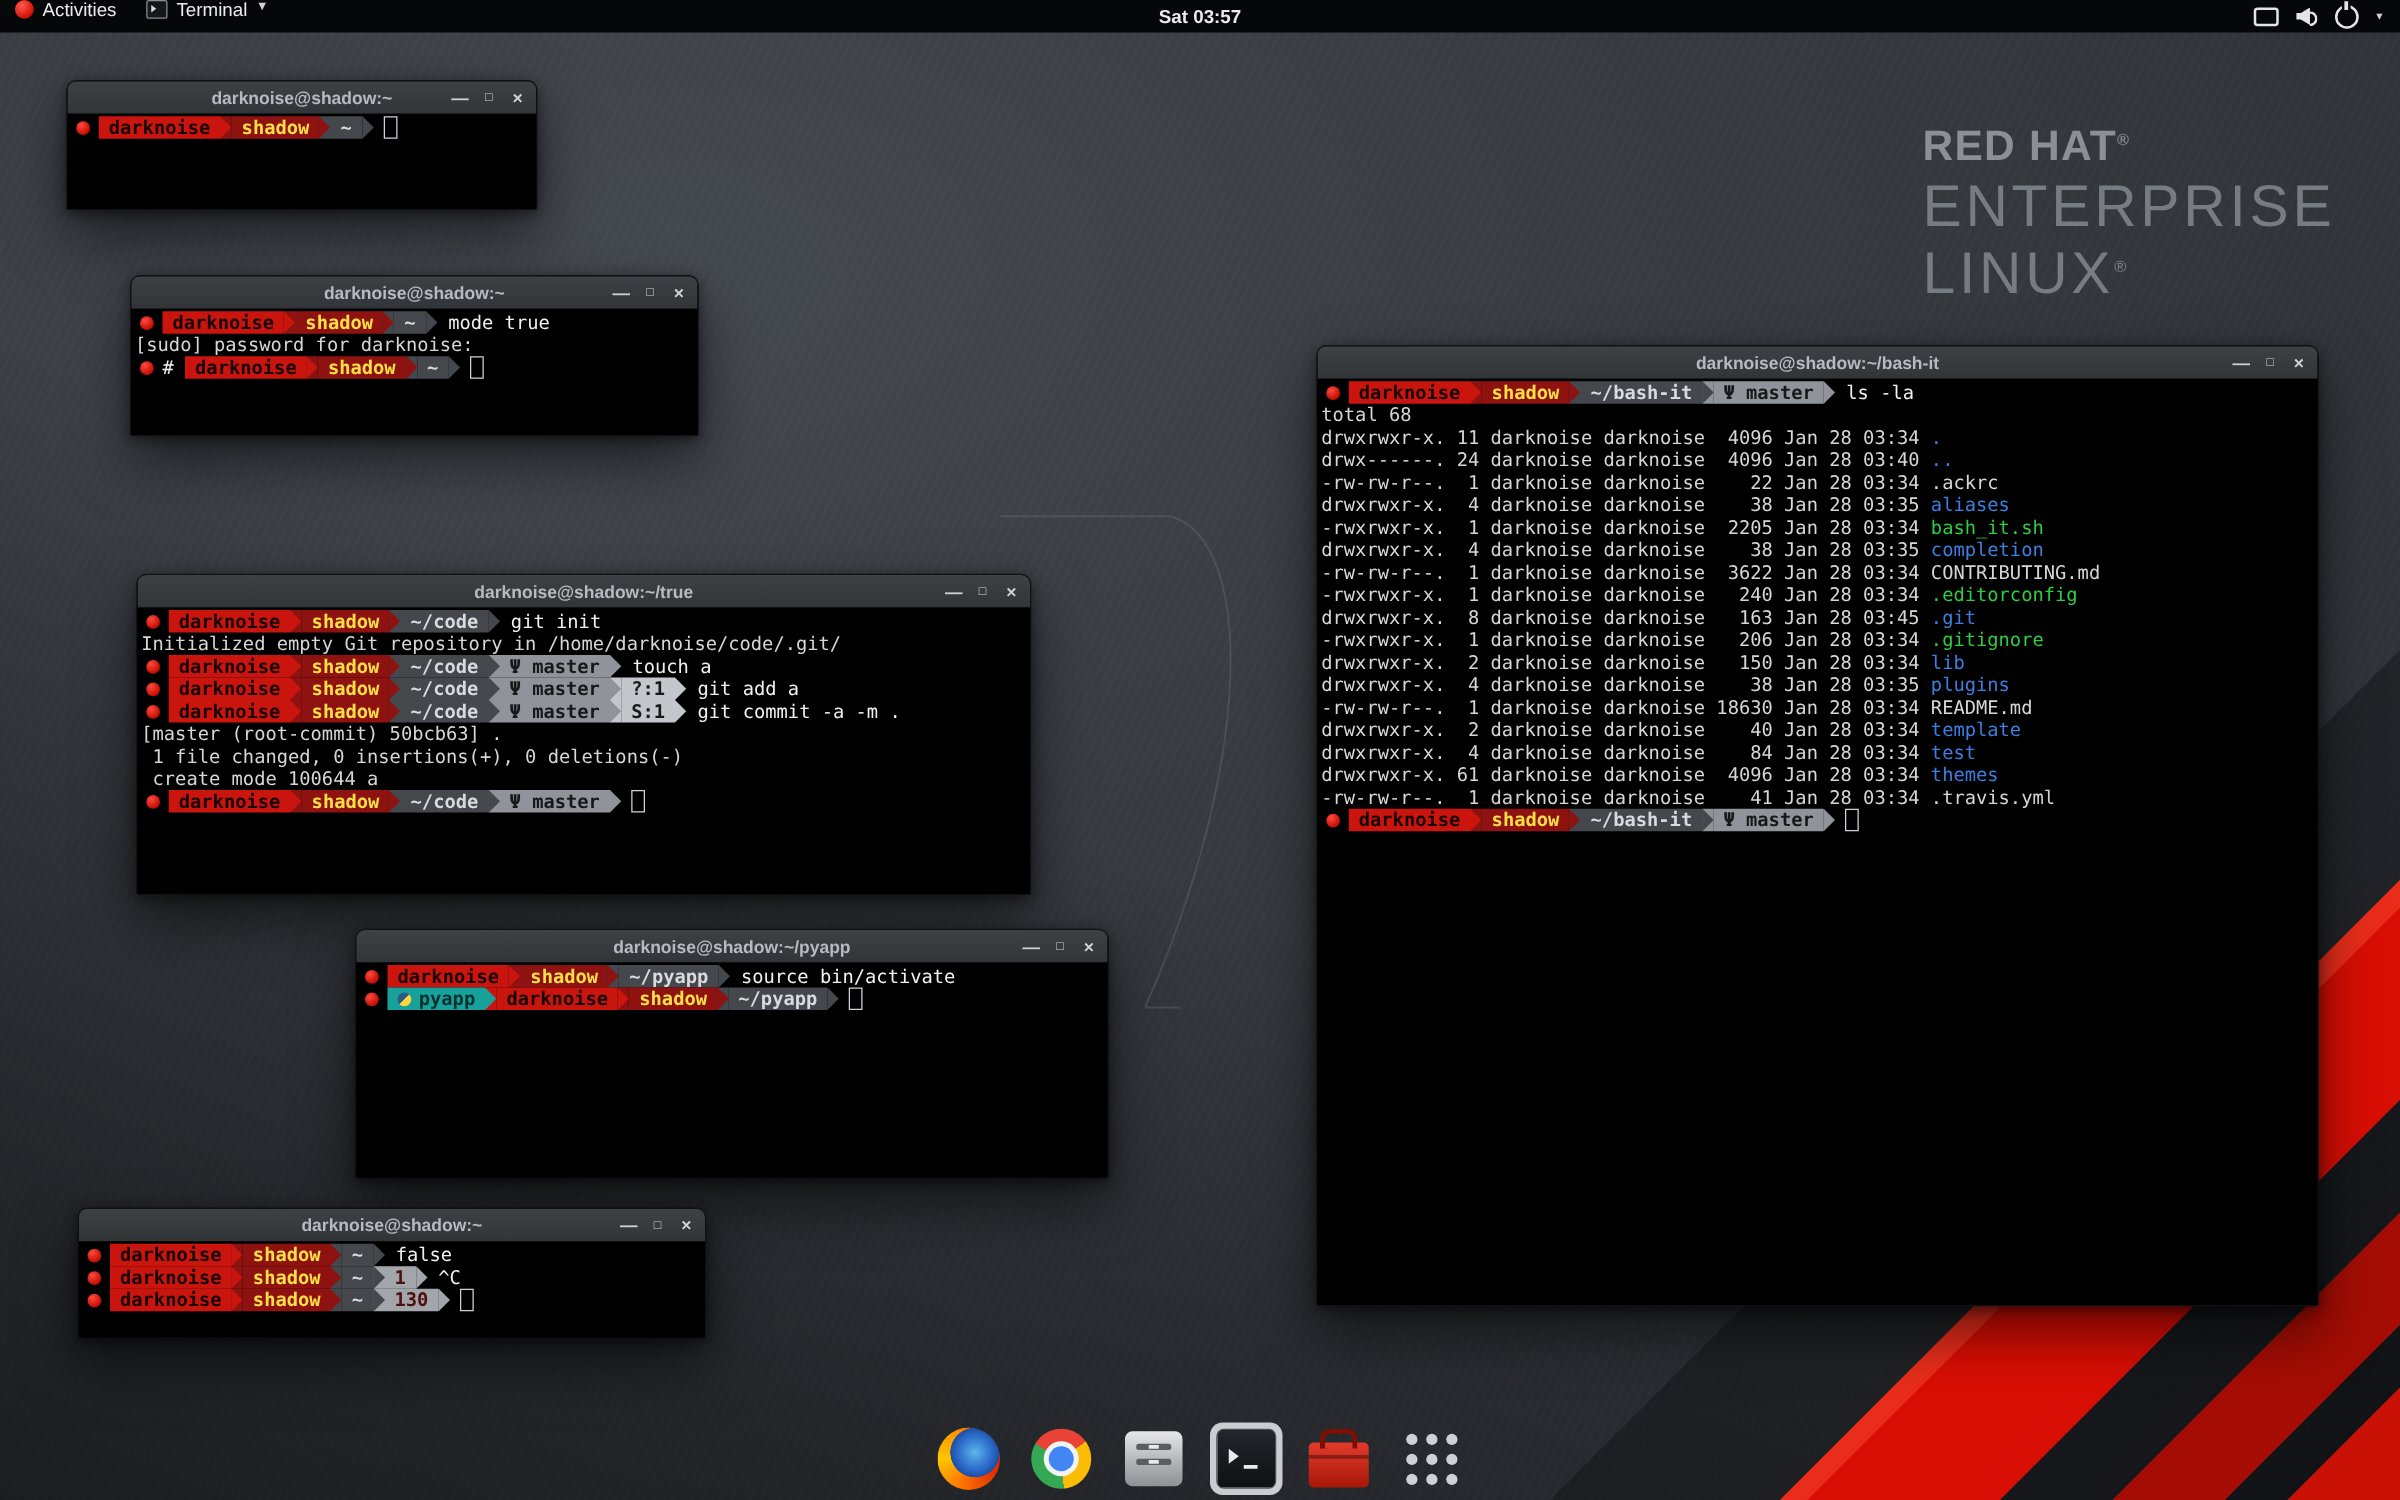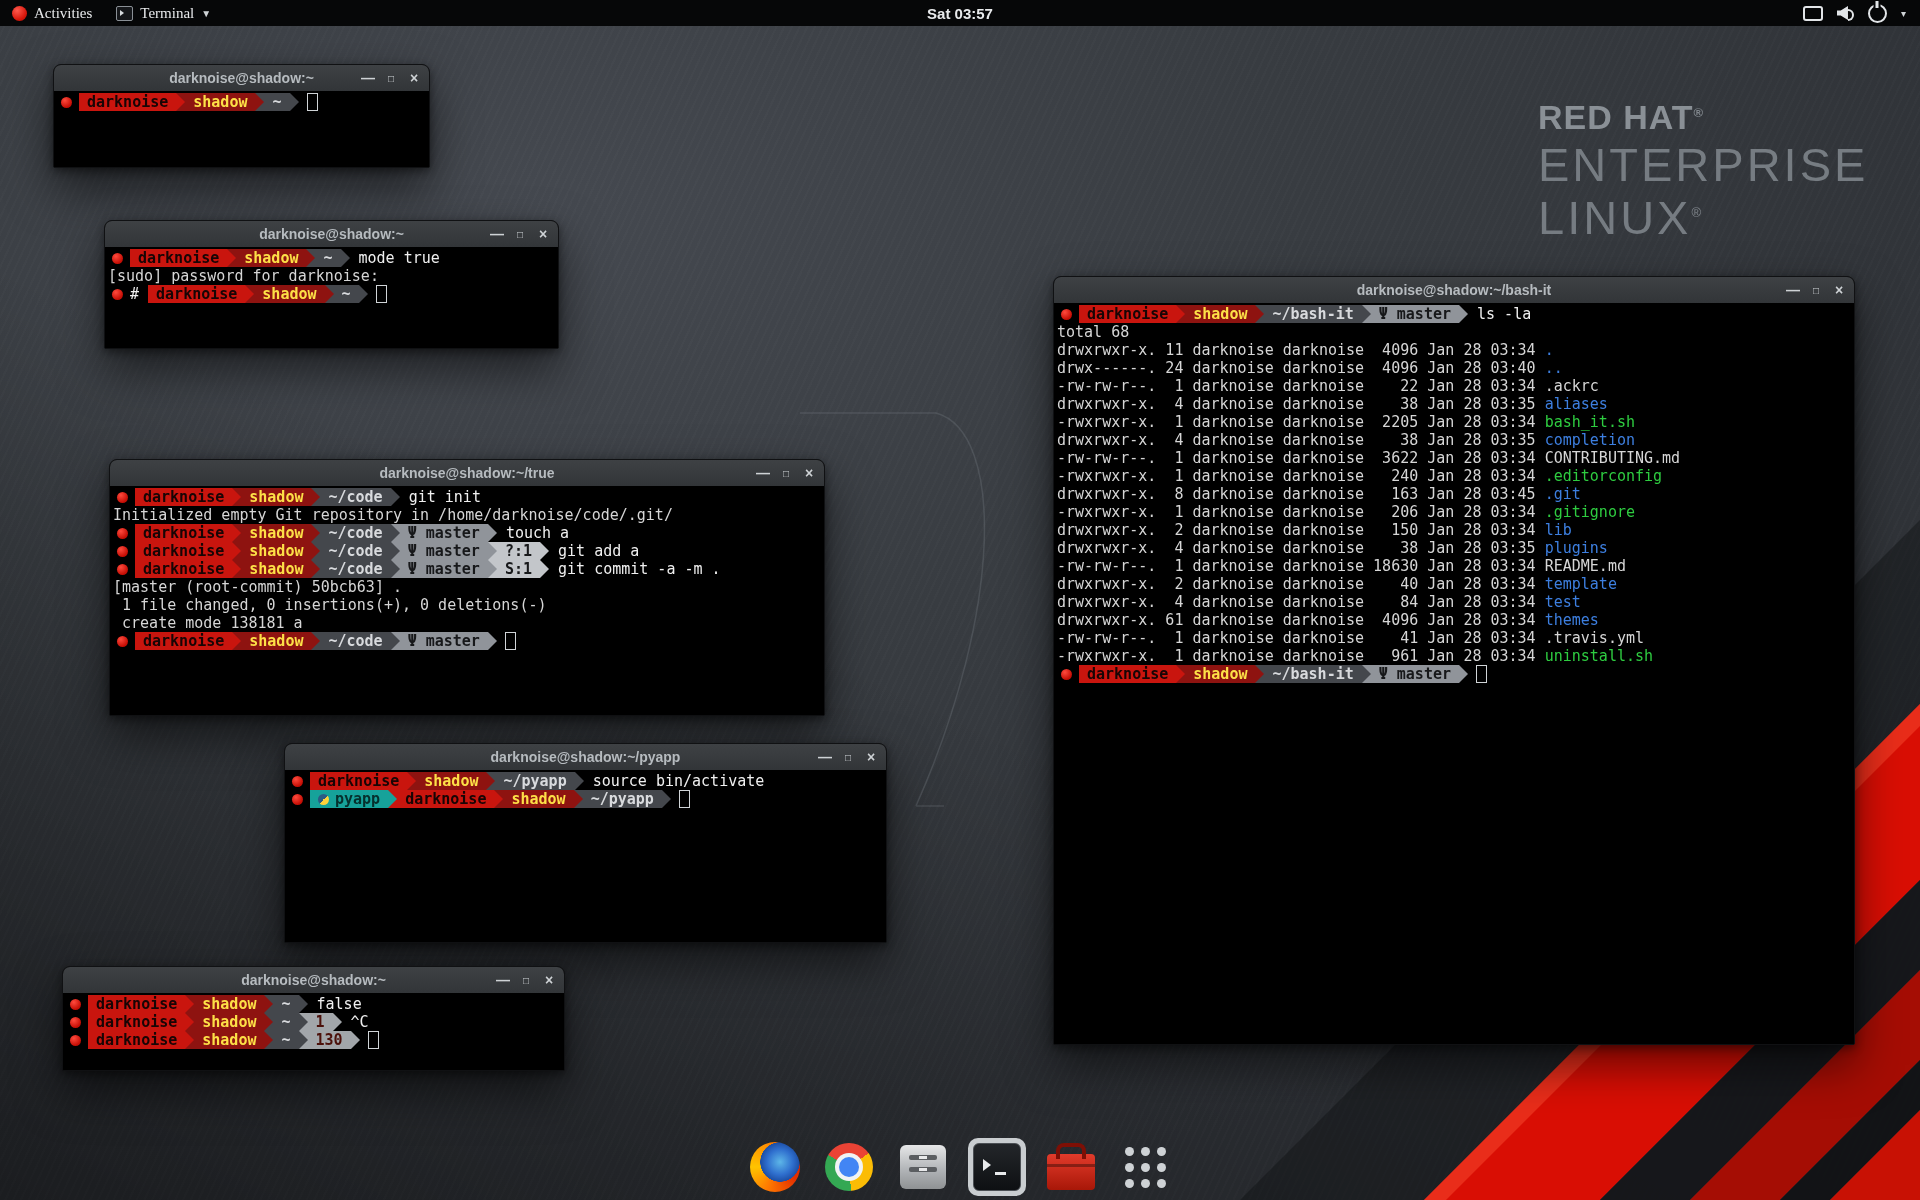--- a/index.html
+++ b/index.html
@@ -17,21 +17,21 @@
   
   .brand{position:absolute;left:1538px;top:100px;z-index:1;user-select:none;line-height:1.05;}
   .brand .l1{font-size:34px;font-weight:bold;letter-spacing:1px;color:#8a9096;}
   .brand .l2,.brand .l3{font-size:47px;letter-spacing:3px;color:#767c82;font-weight:400;margin-top:4px;}
   .brand sup{font-size:13px;vertical-align:super;color:#81878d;}
 
   
   .topbar{position:absolute;top:0;left:0;right:0;height:26px;background:#060708;z-index:50;
     display:flex;align-items:center;color:#e8eaec;font-size:15px;}
   .tb-left{display:flex;align-items:center;height:100%;}
-  .tb-activities,.tb-app{display:flex;align-items:center;gap:7px;padding:0 12px;height:100%;cursor:pointer;font-family:Liberation Serif, serif;}
+  .tb-activities,.tb-app{display:flex;gap:7px;padding:0 12px;height:100%;cursor:pointer;}
   .rh-dot{width:15px;height:15px;border-radius:50%;background:radial-gradient(circle at 35% 30%,#ff5a4e,#d6150a 65%,#a30d05);}
   .tb-term-ico{width:15px;height:13px;background:#15171a;border:1px solid #8a9096;border-radius:2px;position:relative;}
   .tb-term-ico::after{content:"";position:absolute;left:3px;top:3px;width:0;height:0;
     border-top:3px solid transparent;border-bottom:3px solid transparent;border-left:4px solid #d8dcdf;}
   .tb-arrow{font-size:10px;color:#cfd3d6;}
   .tb-clock{position:absolute;left:50%;transform:translateX(-50%);font-weight:700;}
   .tb-right{margin-left:auto;display:flex;align-items:center;gap:14px;padding-right:14px;height:100%;}
   .ico-screen{width:16px;height:11px;border:2px solid #e2e5e8;border-radius:3px;}
   .ico-vol{position:relative;width:17px;height:14px;}
   .ico-vol::before{content:"";position:absolute;left:0;top:0;width:11px;height:14px;background:#e2e5e8;
@@ -277,21 +277,21 @@
         <span class="parrow" style="border-left-color: rgb(195, 198, 202);"></span>
         <span class="t-cmd"> git commit -a -m .</span>
       </div>
       <div class="tline">
         <span class="t-plain">[master (root-commit) 50bcb63] .</span>
       </div>
       <div class="tline">
         <span class="t-plain"> 1 file changed, 0 insertions(+), 0 deletions(-)</span>
       </div>
       <div class="tline">
-        <span class="t-plain"> create mode 138181 a</span>
+        <span class="t-plain"> create mode 100644 a</span>
       </div>
       <div class="tline">
         <span class="distro-dot"></span>
         <span class="seg seg-user">darknoise</span>
         <span class="parrow" style="border-left-color: rgb(201, 21, 14); background: rgb(142, 19, 16);"></span>
         <span class="seg seg-host">shadow</span>
         <span class="parrow" style="border-left-color: rgb(142, 19, 16); background: rgb(68, 71, 76);"></span>
         <span class="seg seg-path">~/code</span>
         <span class="parrow" style="border-left-color: rgb(68, 71, 76); background: rgb(144, 148, 154);"></span>
         <span class="seg seg-git">Ψ master</span>
@@ -470,24 +470,20 @@
       </div>
       <div class="tline">
         <span class="t-plain">drwxrwxr-x. 61 darknoise darknoise  4096 Jan 28 03:34 </span>
         <span class="t-dir">themes</span>
       </div>
       <div class="tline">
         <span class="t-plain">-rw-rw-r--.  1 darknoise darknoise    41 Jan 28 03:34 </span>
         <span class="t-plain">.travis.yml</span>
       </div>
       <div class="tline">
-        <span class="t-plain">-rwxrwxr-x.  1 darknoise darknoise   961 Jan 28 03:34 </span>
-        <span class="t-exec">uninstall.sh</span>
-      </div>
-      <div class="tline">
         <span class="distro-dot"></span>
         <span class="seg seg-user">darknoise</span>
         <span class="parrow" style="border-left-color: rgb(201, 21, 14); background: rgb(142, 19, 16);"></span>
         <span class="seg seg-host">shadow</span>
         <span class="parrow" style="border-left-color: rgb(142, 19, 16); background: rgb(68, 71, 76);"></span>
         <span class="seg seg-path">~/bash-it</span>
         <span class="parrow" style="border-left-color: rgb(68, 71, 76); background: rgb(144, 148, 154);"></span>
         <span class="seg seg-git">Ψ master</span>
         <span class="parrow" style="border-left-color: rgb(144, 148, 154);"></span>
         <span class="cursor"></span>

